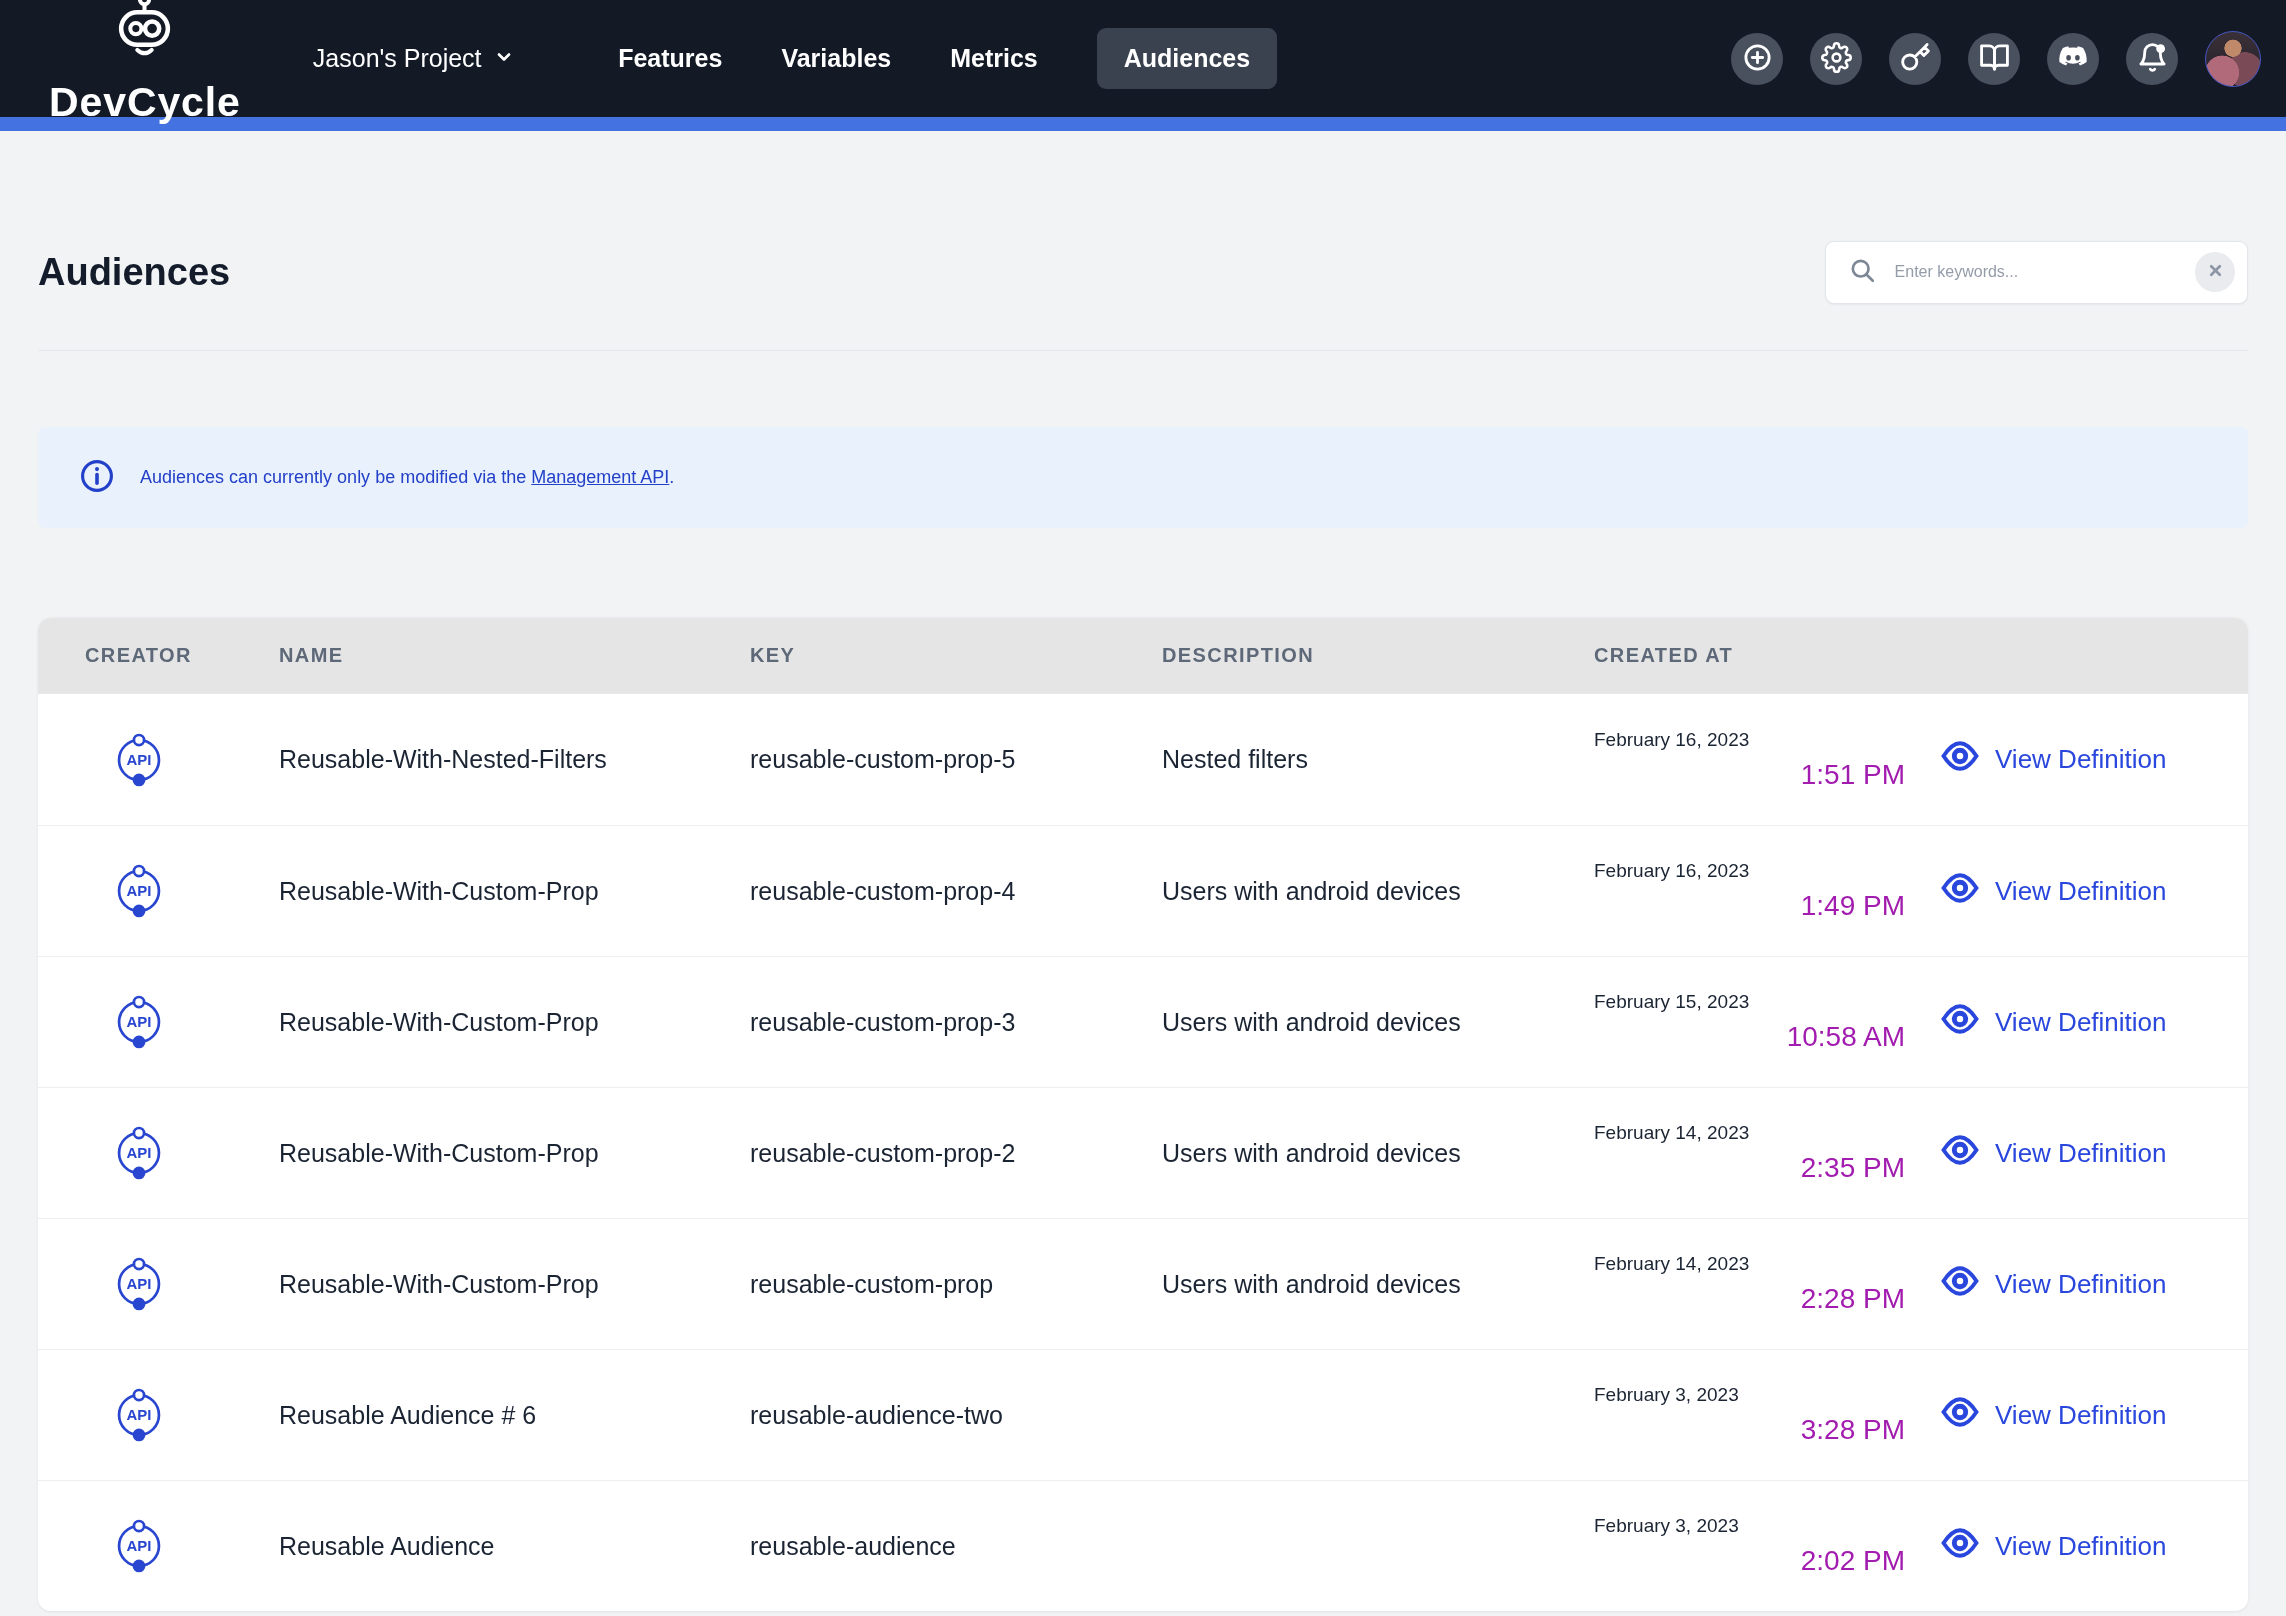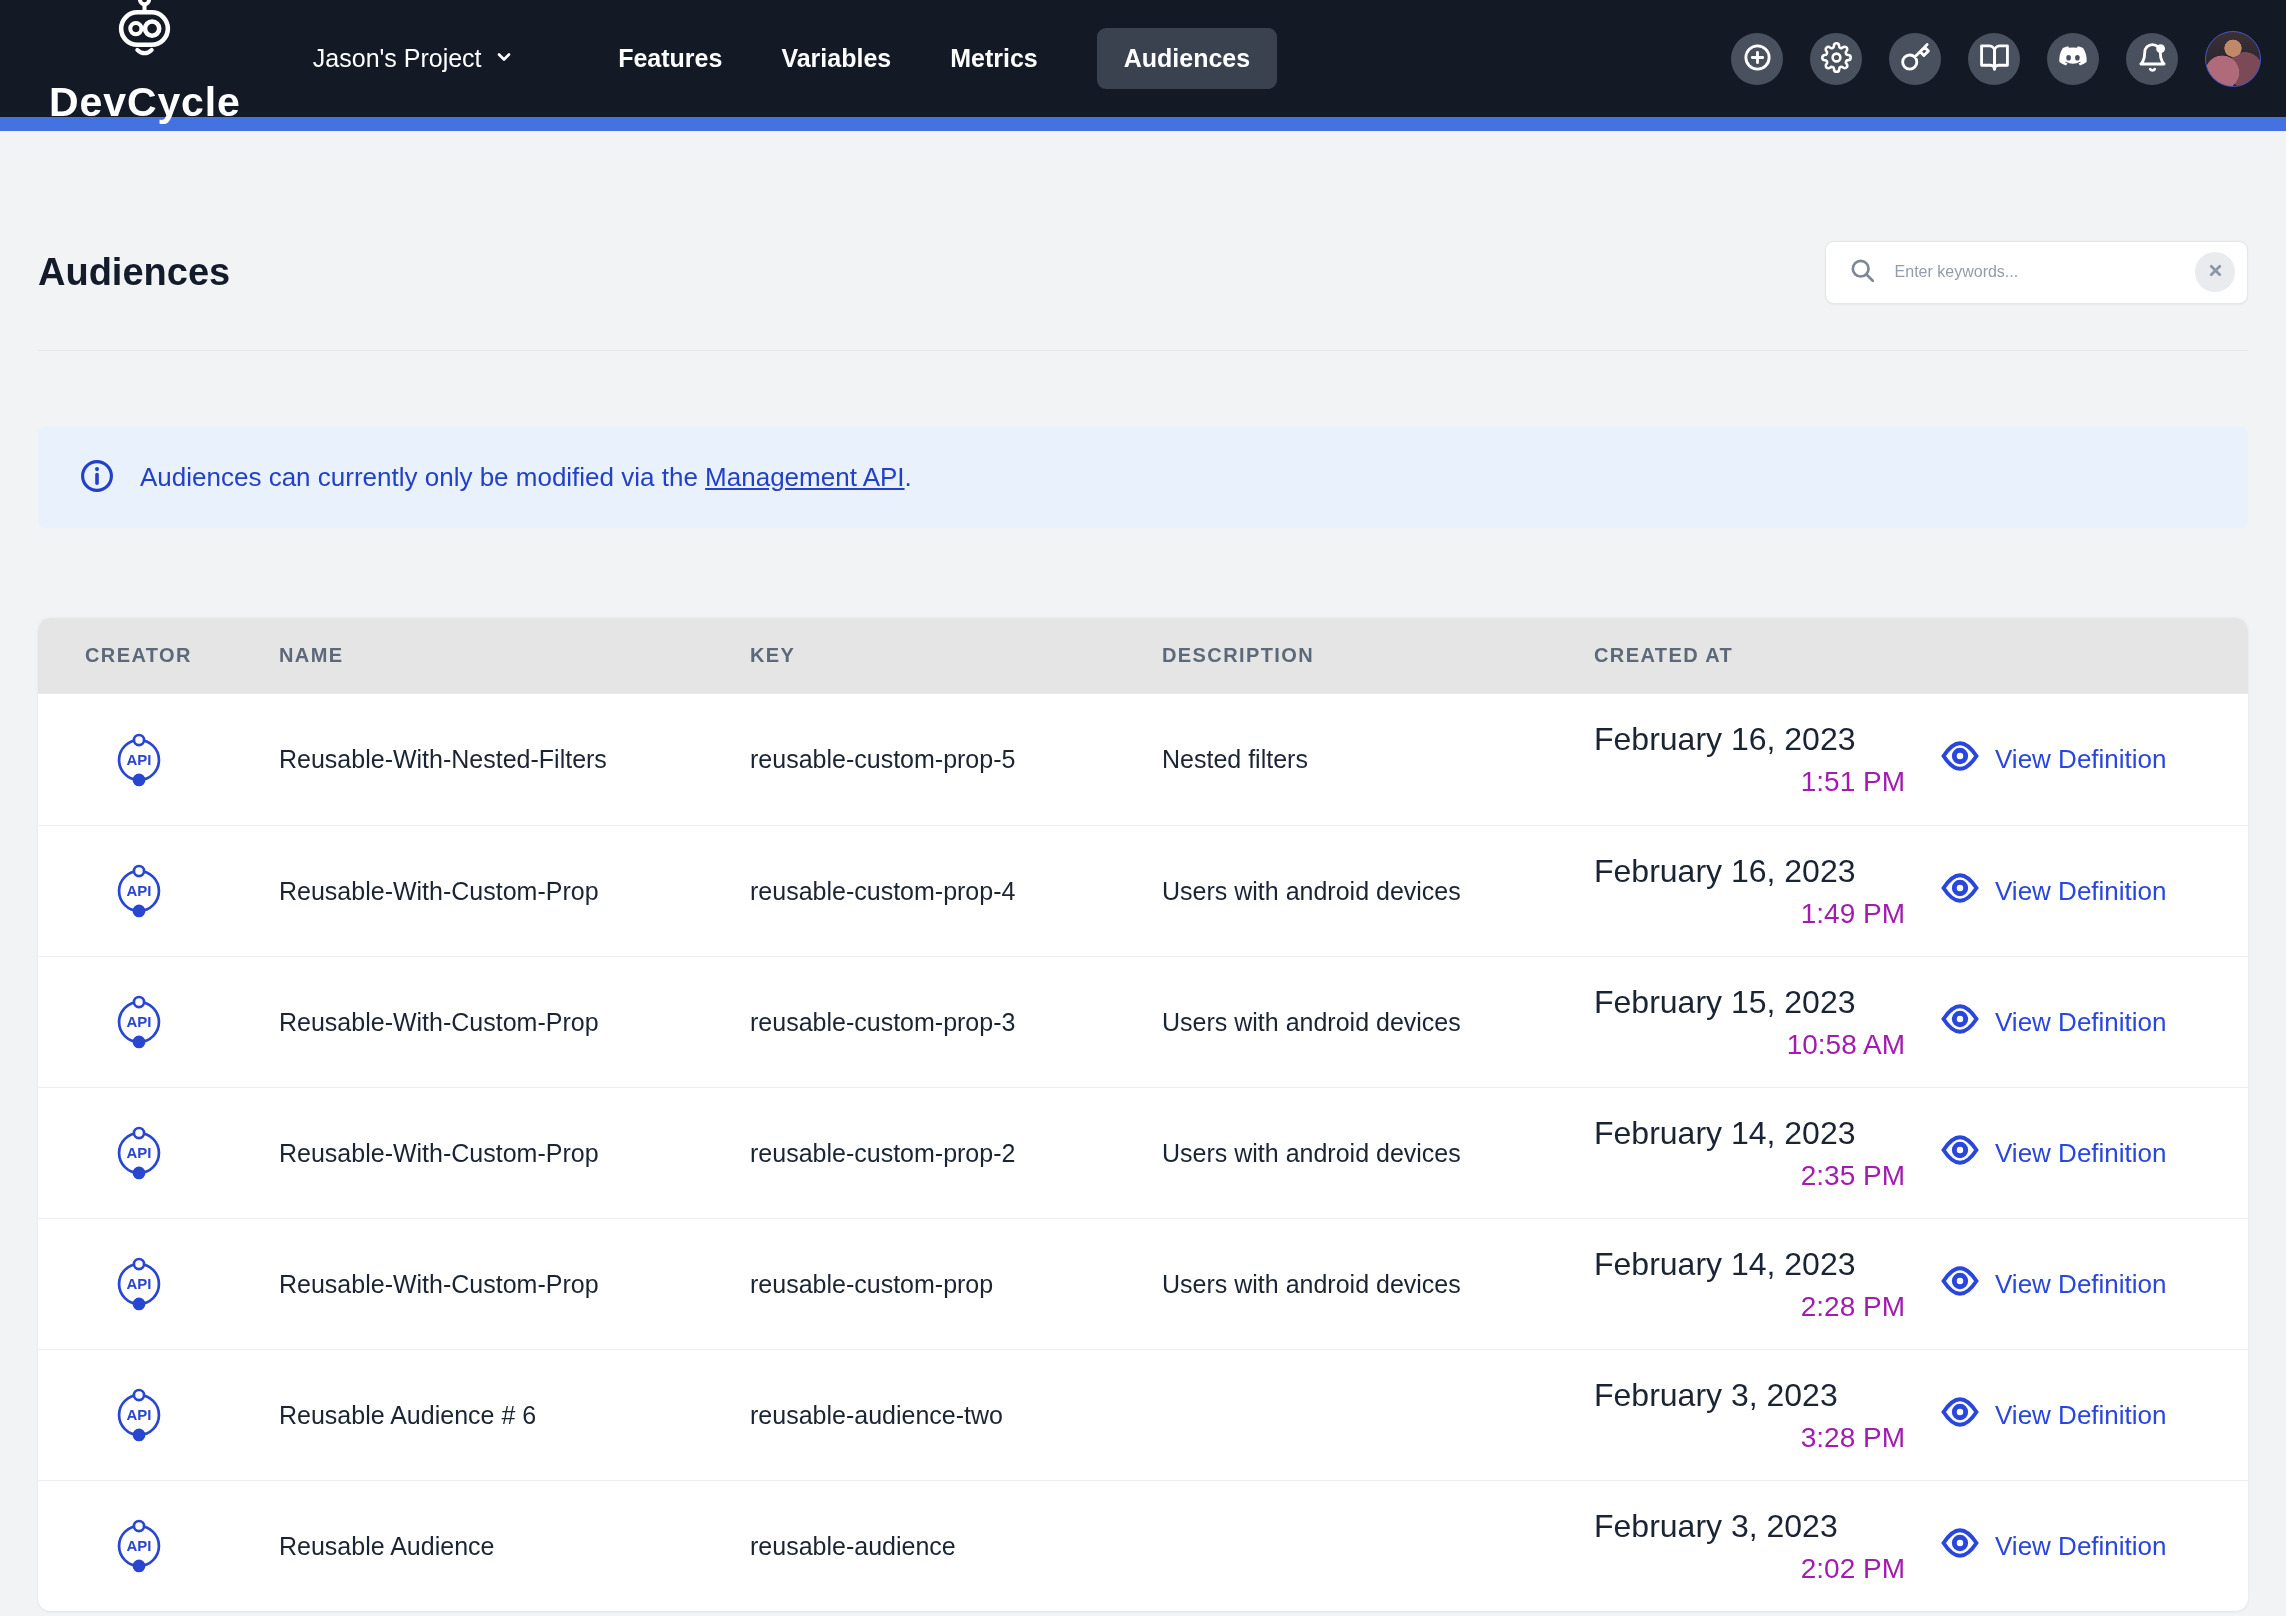--- a/index.html
+++ b/index.html
@@ -72,21 +72,21 @@
     width:40px; height:40px; border-radius:50%; background:#e9ebef;
     display:flex; align-items:center; justify-content:center; cursor:pointer; flex:none;
   }
 
   .head-divider { height:0.9px; background:#e5e7ea; margin-top:31px; }
 
   .info-banner {
     margin-top:76px; height:101px; background:#e9f1fd; border-radius:7.2px;
     display:flex; align-items:center; gap:25px; padding:0 41px;
   }
-  .banner-text { font-size:26px; color:#2340c8; font-weight:500; }
+  .banner-text { font-size:18px; color:#2340c8; font-weight:500; }
   .banner-text a { color:#2340c8; font-weight:500; text-decoration:underline; cursor:pointer; }
 
   
   .table-card {
     margin-top:90px; background:#ffffff; border-radius:12.6px;
     box-shadow:0 0.9px 2.7px rgba(16,24,40,0.07);
     overflow:hidden;
   }
   .t-grid {
     display:grid;
@@ -97,21 +97,21 @@
     height:76px; background:#e5e5e5; border-bottom:0.9px solid #e6e8ec;
   }
   .th {
     font-size:20px; font-weight:bold; letter-spacing:1.4px;
     color:#5d6878; text-transform:uppercase;
   }
   .t-row { height:131px; }
   .t-row + .t-row { border-top:0.9px solid #eceef1; }
   .cell { font-size:25px; color:#1b2433; }
   .creator-cell svg { margin-left:25px; display:block; }
-  .created-date { font-size:32px; color:#1b2433; font-weight:500; }
+  .created-date { font-size:19px; color:#1b2433; font-weight:500; }
   .created-time { font-size:28px; color:#a21caf; margin-top:8px;text-align:right; }
   .action-cell {
     display:flex; align-items:center; gap:16px; padding-left:36px;
     color:#2946dd; font-size:26px; font-weight:500; cursor:pointer;
   }
 </style>
 </head>
 <body>
 
 <header class="navbar">

